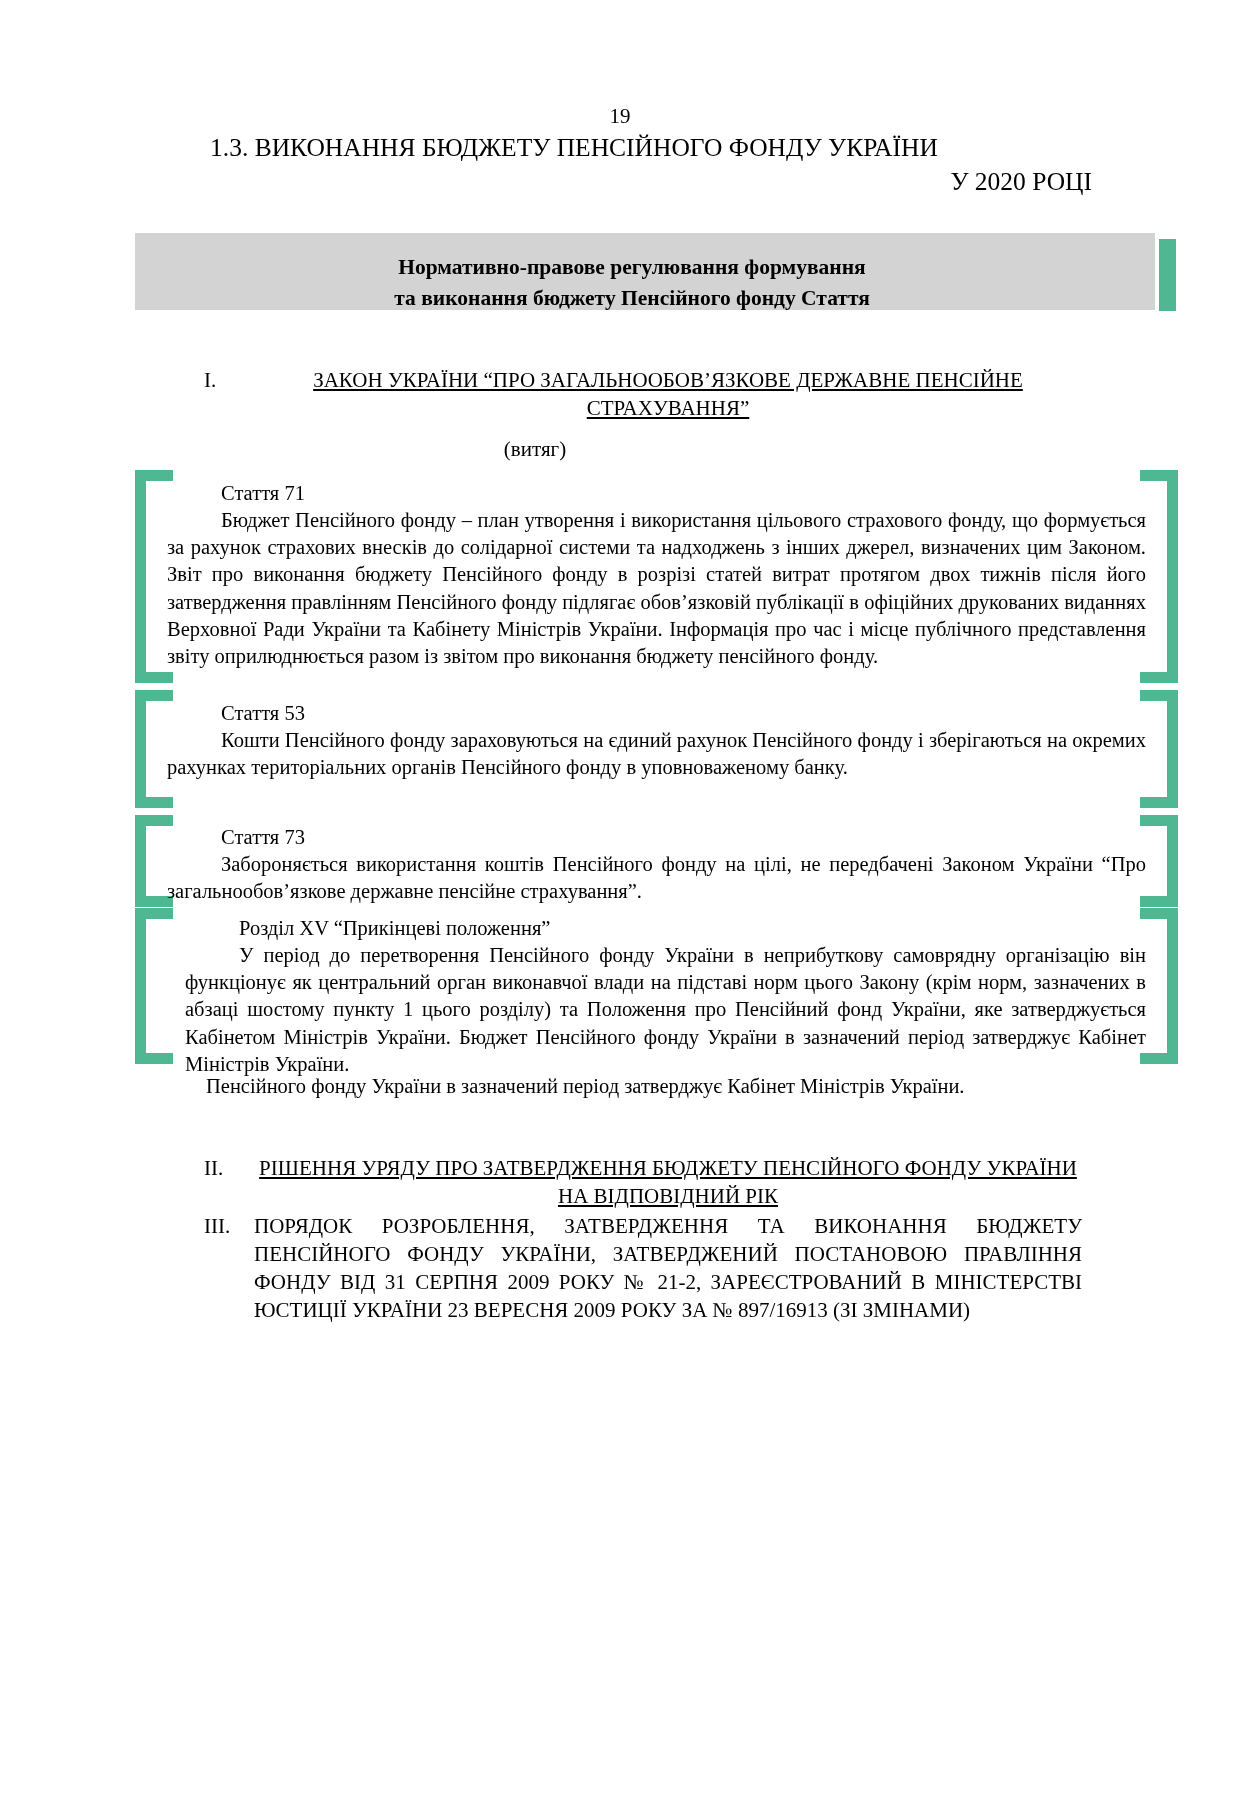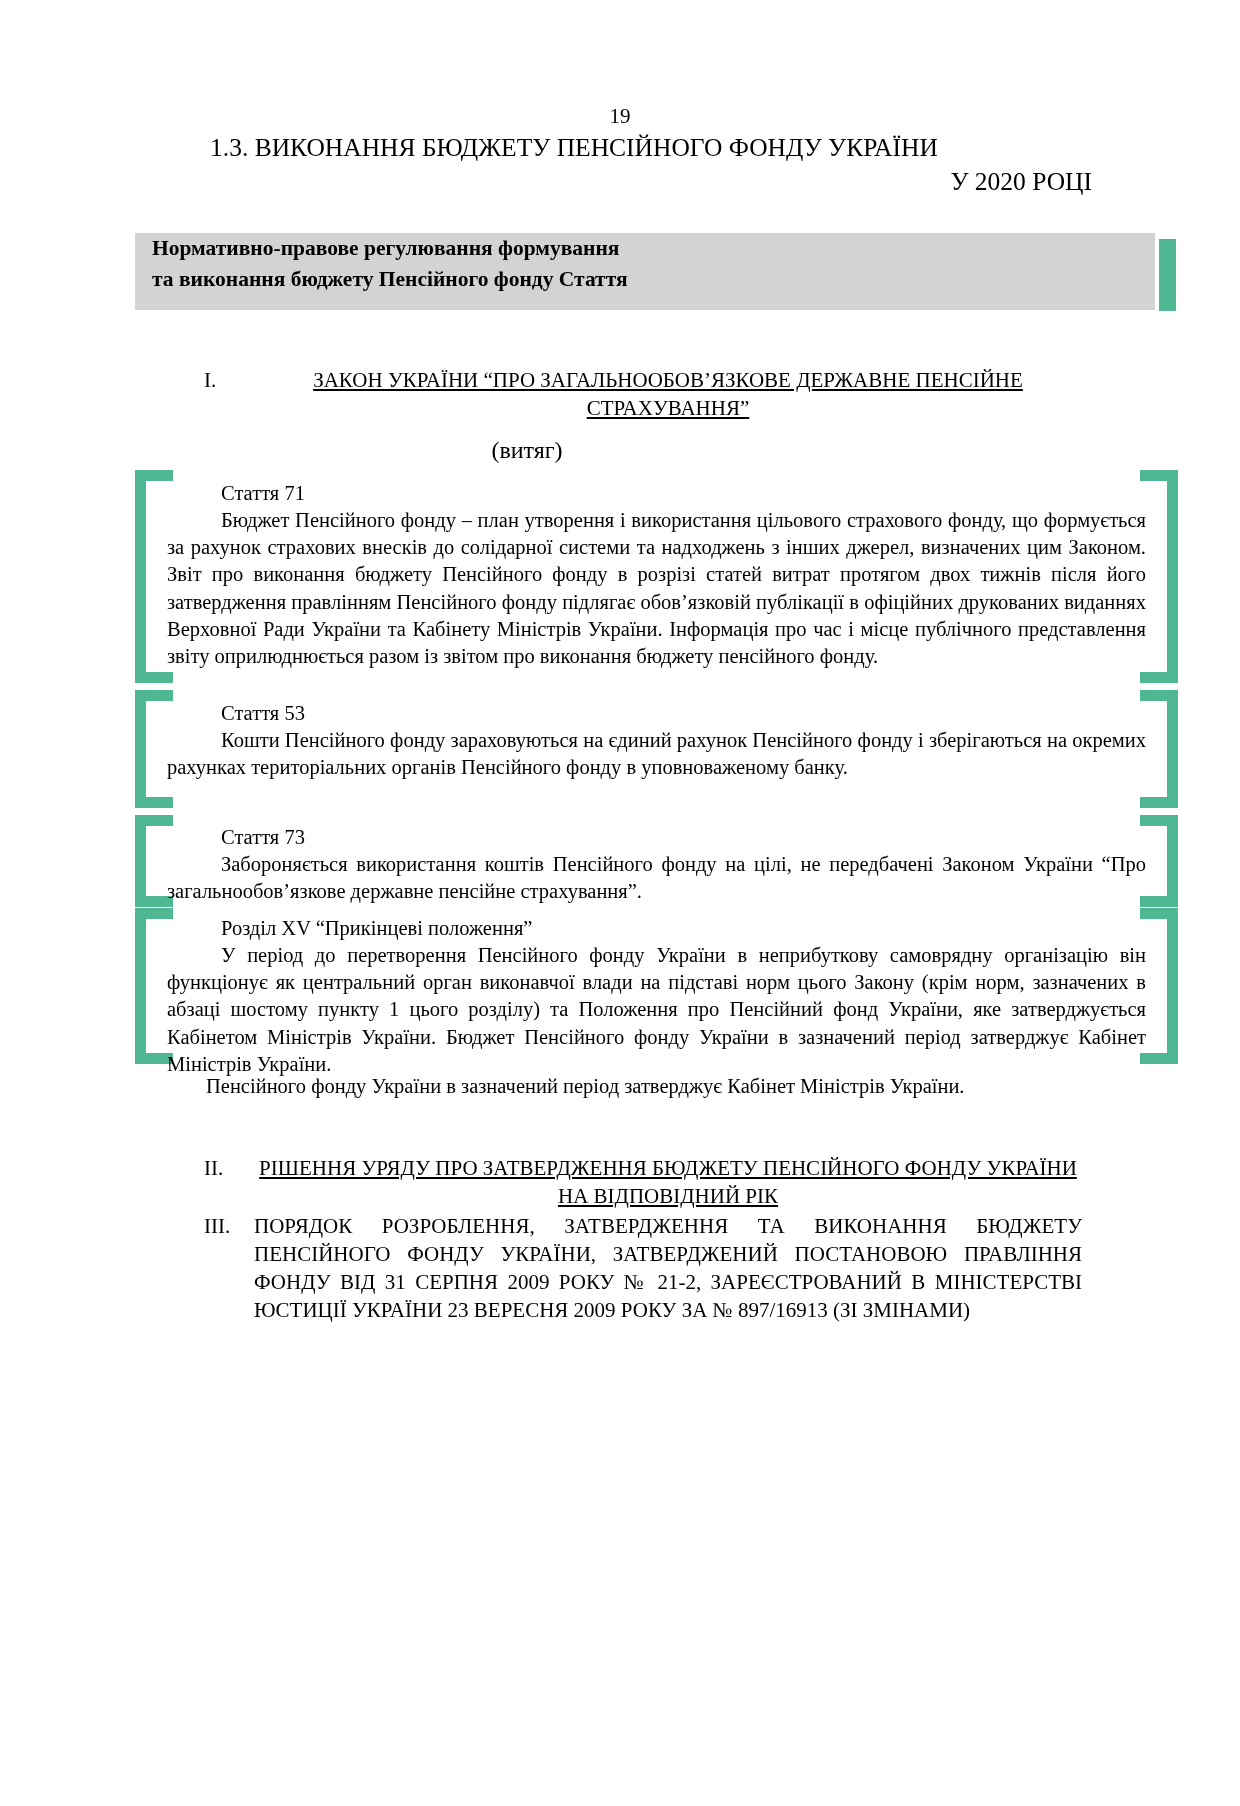--- a/index.html
+++ b/index.html
@@ -69,25 +69,26 @@
     position: absolute;
     left: 1024px;
     top: 6px;
     width: 17px;
     height: 72px;
     background: #4fb892;
   }
   .band-text {
     position: absolute;
     left: 17px;
-    top: 0;
+    top: 19px;
     width: 960px;
     font-size: 21.5px;
     font-weight: bold;
     line-height: 1.45;
+    text-align: center;
   }
   .band-text span { display: block; }
 
   
   .roman-item {
     position: absolute;
     display: flex;
     align-items: flex-start;
   }
   .roman-num {
@@ -109,24 +110,24 @@
   .roman-body.nojustify { text-align: center; text-decoration: underline; }
 
   #roman-1 { top: 367px; left: 182px; width: 900px; }
   #roman-2 { top: 1155px; left: 182px; width: 900px; }
   #roman-3 { top: 1213px; left: 182px; width: 900px; }
 
   
   .vytiag {
     position: absolute;
     top: 437px;
-    left: 8px;
+    left: 16px;
     width: 1008px;
     text-align: center;
-    font-size: 24px;
+    font-size: 21px;
     padding-left: 30px;
     box-sizing: border-box;
   }
 
   
   .quote-block {
     position: absolute;
     box-sizing: border-box;
   }
   .qb-inner {
@@ -236,21 +237,21 @@
     </div>
   </div>
 
   <div class="quote-block" style="top:908px; left:135px; width:1043px; height:156px;">
     <div class="brk brk-v" style="left: 0px; top: 0px; height: 156px; background: rgb(79, 184, 146);"></div>
     <div class="brk brk-h" style="left: 0px; top: 0px; background: rgb(79, 184, 146);"></div>
     <div class="brk brk-h" style="left: 0px; top: 145px; background: rgb(79, 184, 146);"></div>
     <div class="brk brk-v" style="right: 0px; top: 0px; height: 156px; background: rgb(79, 184, 146);"></div>
     <div class="brk brk-h" style="right: 0px; top: 0px; background: rgb(79, 184, 146);"></div>
     <div class="brk brk-h" style="right: 0px; top: 145px; background: rgb(79, 184, 146);"></div>
-    <div class="qb-inner" style="padding-top:7px;">
+    <div class="qb-inner" style="padding-top:7px;margin-left:18px;">
       <div class="qb-head">Розділ XV “Прикінцеві положення”</div>
       <p class="qb-para">У період до перетворення Пенсійного фонду України в неприбуткову самоврядну організацію він функціонує як центральний орган виконавчої влади на підставі норм цього Закону (крім норм, зазначених в абзаці шостому пункту 1 цього розділу) та Положення про Пенсійний фонд України, яке затверджується Кабінетом Міністрів України. Бюджет Пенсійного фонду України в зазначений період затверджує Кабінет Міністрів України.</p>
     </div>
   </div>
 
   <div class="loose-para">Пенсійного фонду України в зазначений період затверджує Кабінет Міністрів України.</div>
 
   <div class="roman-item" id="roman-2">
     <div class="roman-num">II.</div>
     <div class="roman-body nojustify">РІШЕННЯ УРЯДУ ПРО ЗАТВЕРДЖЕННЯ БЮДЖЕТУ ПЕНСІЙНОГО ФОНДУ УКРАЇНИ НА ВІДПОВІДНИЙ РІК</div>

